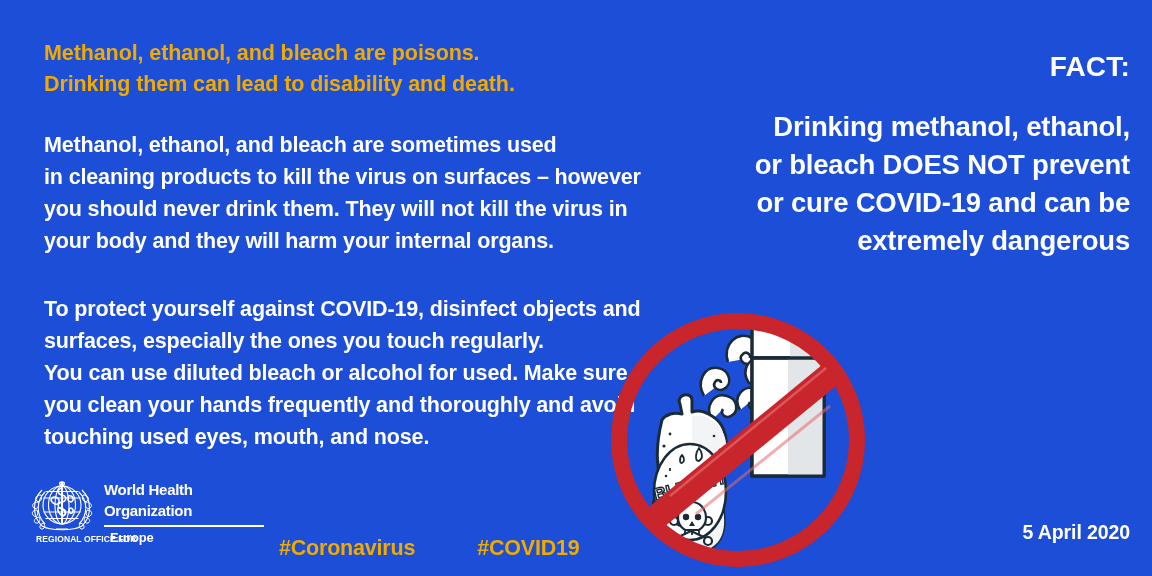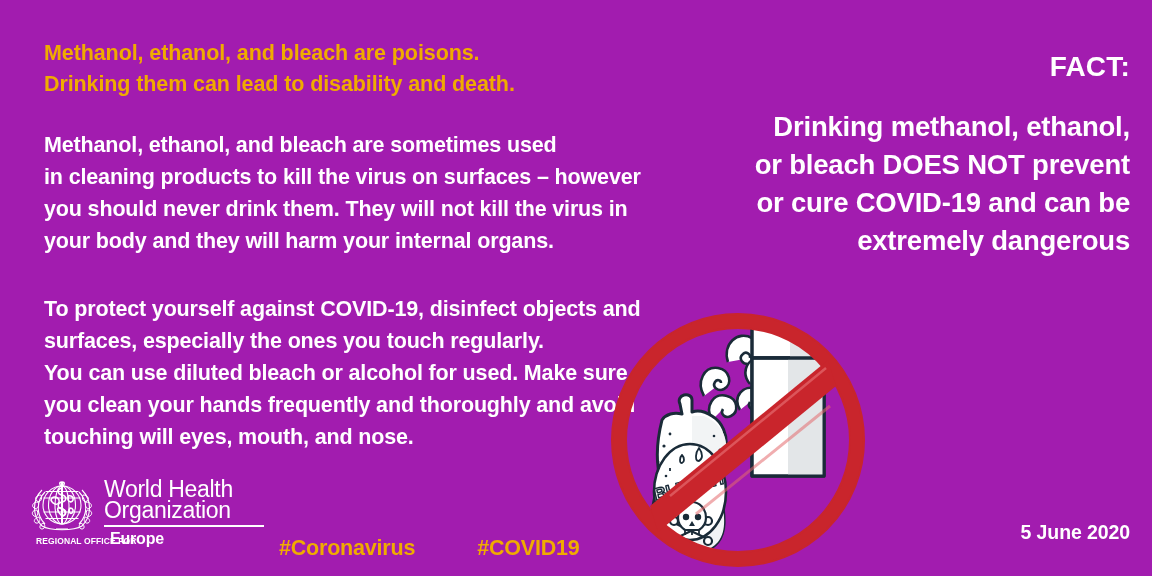--- a/index.html
+++ b/index.html
@@ -10,21 +10,21 @@
     width: 1152px;
     height: 576px;
     background: #0b9bd2;
     font-family: "Liberation Sans", sans-serif;
     overflow: hidden;
   }
   #poster {
     position: relative;
     width: 1152px;
     height: 576px;
-    background: #a21caf;
+    background: #1d4ed8;
   }
 
   
   .left-col {
     position: absolute;
     left: 44px;
     top: 38px;
     width: 610px;
   }
   .lede {
@@ -100,22 +100,22 @@
     height: 56px;
     flex: 0 0 68px;
   }
   .logo-emblem svg { display: block; }
   .logo-words {
     margin-left: 8px;
     padding-top: 1px;
   }
   .logo-title {
     color: #ffffff;
-    font-weight: normal;
-    font-size: 23px;
+    font-weight: bold;
+    font-size: 15px;
     line-height: 21px;
     letter-spacing: -0.3px;
   }
   .logo-title .ln { display: block; }
   .logo-rule {
     margin-top: 4px;
     width: 160px;
     height: 1.5px;
     background: #ffffff;
   }
@@ -131,21 +131,21 @@
     letter-spacing: 0.1px;
     white-space: nowrap;
     position: relative;
     left: -68px;
     width: 68px;
     text-align: left;
   }
   .logo-sub-region {
     color: #ffffff;
     font-weight: bold;
-    font-size: 16px;
+    font-size: 13px;
     letter-spacing: -0.2px;
     position: relative;
     left: -62px;
   }
 
   
   .hashtags {
     position: absolute;
     left: 279px;
     top: 520px;
@@ -188,21 +188,21 @@
       <span class="ln">in cleaning products to kill the virus on surfaces – however</span>
       <span class="ln">you should never drink them.  They will not kill the virus in</span>
       <span class="ln">your body and they will harm your internal organs.</span>
     </p>
 
     <p class="body-para">
       <span class="ln">To protect yourself against COVID-19, disinfect objects and</span>
       <span class="ln">surfaces, especially the ones you touch regularly.</span>
       <span class="ln">You can use diluted bleach or alcohol for used. Make sure</span>
       <span class="ln">you clean your hands frequently and thoroughly and avoid</span>
-      <span class="ln">touching will eyes, mouth, and nose.</span>
+      <span class="ln">touching used eyes, mouth, and nose.</span>
     </p>
 
   </div>
 
   <div class="fact-panel">
     <div class="fact-head">FACT:</div>
     <div class="fact-body">
       <span class="ln">Drinking methanol, ethanol,</span>
       <span class="ln">or bleach DOES NOT prevent</span>
       <span class="ln">or cure COVID-19 and can be</span>
@@ -383,15 +383,15 @@
         </div>
       </div>
     </div>
   </div>
 
   <div class="hashtags">
     <span class="hashtag">#Coronavirus</span>
     <span class="hashtag">#COVID19</span>
   </div>
 
-  <div class="date-stamp">5 June 2020</div>
+  <div class="date-stamp">5 April 2020</div>
 
 </div>
 
 </body></html>

